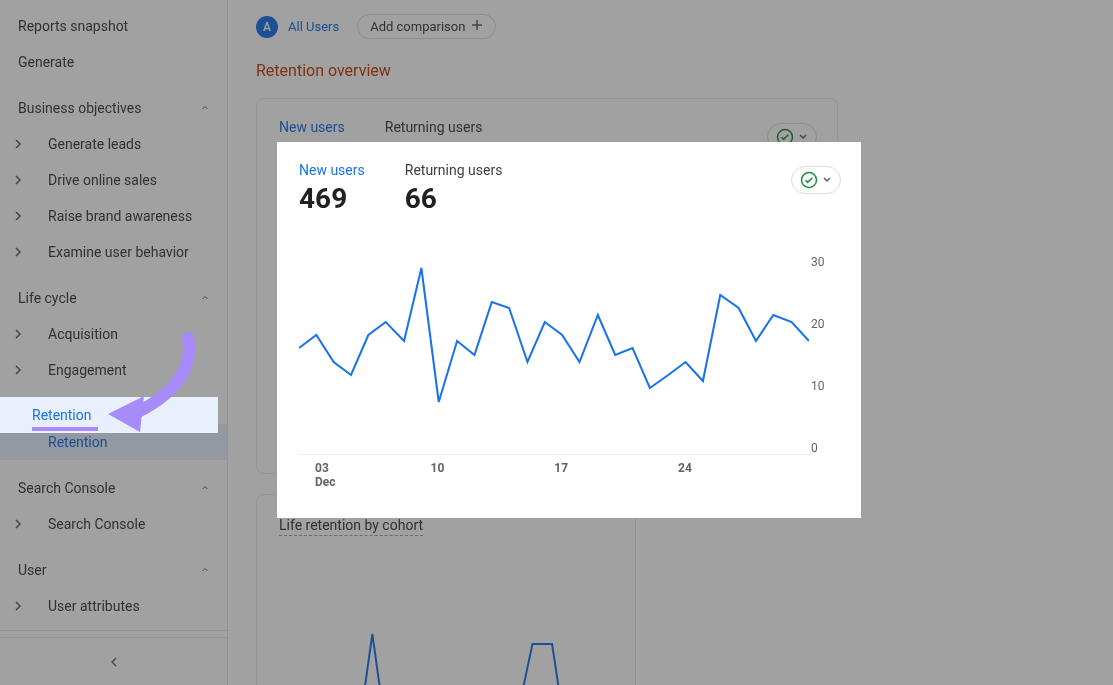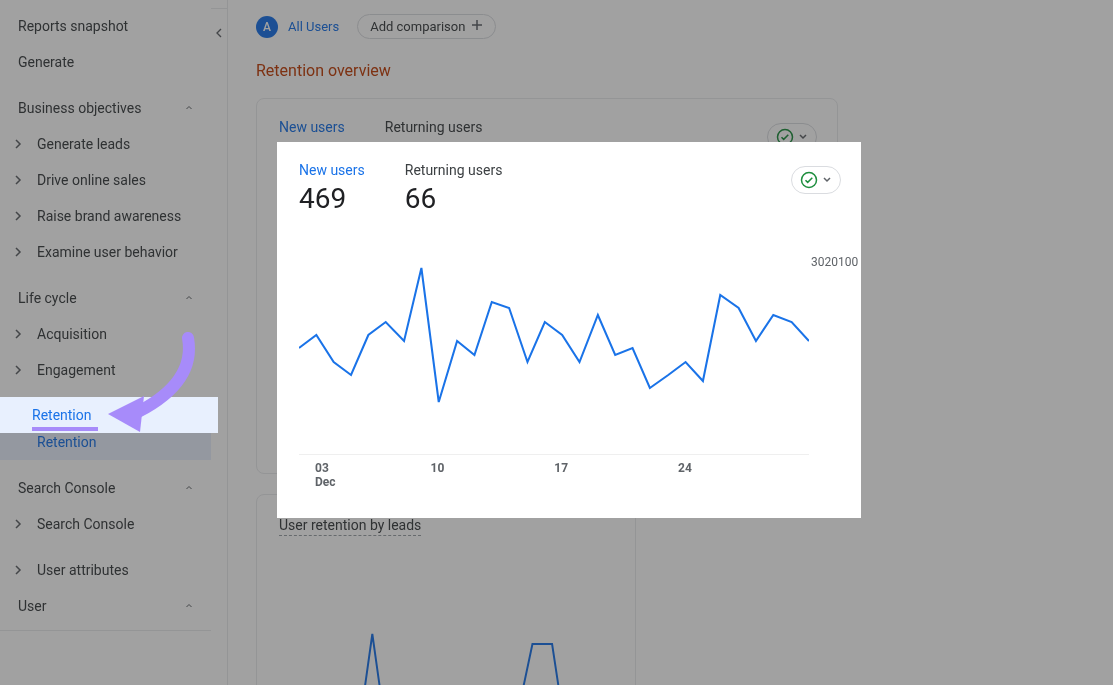--- a/index.html
+++ b/index.html
@@ -15,38 +15,38 @@
     display: flex;
     width: 100%;
     height: 100%;
   }
   .sidebar {
     width: 228px;
     background: #fff;
     border-right: 1px solid #e8eaed;
     padding-top: 8px;
     display: flex;
-    flex-direction: row;
+    flex-direction: column;
     position: relative;
   }
   .sidebar-inner {
     flex: 1;
     overflow-y: auto;
   }
   .nav-item {
     display: flex;
     align-items: center;
     height: 36px;
     padding: 0 16px 0 18px;
     font-size: 14px;
     color: #3c4043;
     cursor: pointer;
     position: relative;
   }
-  .nav-item.sub { padding-left: 37px; }
+  .nav-item.sub { padding-left: 48px; }
   .nav-item.sub .caret {
     position: absolute;
     left: 14px;
     top: 50%;
     transform: translateY(-50%);
   }
   .nav-item .chev {
     margin-left: auto;
   }
   .nav-section {
@@ -147,21 +147,21 @@
     gap: 40px;
   }
   .metric-label {
     font-size: 14px;
     color: #3c4043;
   }
   .metric-label.blue { color: #1a73e8; }
   .metric-value {
     font-size: 28px;
     color: #202124;
-    font-weight: 400;
+    font-weight: 700;
     margin-top: 4px;
   }
   .badge-check {
     position: absolute;
     right: 20px;
     top: 24px;
     border: 1px solid #dadce0;
     border-radius: 16px;
     padding: 4px 8px;
     display: flex;
@@ -181,21 +181,21 @@
     margin-top: 40px;
     margin-right: 30px;
   }
   .y-axis {
     position: absolute;
     right: -28px;
     top: 0;
     bottom: 0;
     width: 26px;
     display: flex;
-    flex-direction: row;
+    flex-direction: column;
     justify-content: space-between;
     font-size: 12px;
     color: #5f6368;
     text-align: left;
   }
   .x-axis {
     display: flex;
     margin-top: 6px;
     margin-right: 30px;
   }
@@ -366,36 +366,36 @@
             <span class="caret">
               <svg width="8" height="10" viewBox="0 0 8 10">
                 <path d="M2 1l4 4-4 4" stroke="#5f6368" stroke-width="1.5" fill="none"></path>
               </svg>
             </span>
             <span>Search Console</span>
           </div>
       </div>
 
       <div class="nav-section">
-        <div class="nav-item sub">
-            <span class="caret">
-              <svg width="8" height="10" viewBox="0 0 8 10">
-                <path d="M2 1l4 4-4 4" stroke="#5f6368" stroke-width="1.5" fill="none"></path>
-              </svg>
-            </span>
-            <span>User attributes</span>
-          </div>
         <div class="nav-item">
           <span>User</span>
           <span class="chev">
               <svg width="12" height="12" viewBox="0 0 24 24">
                 <path d="M7 14l5-5 5 5" stroke="#5f6368" stroke-width="2" fill="none"></path>
               </svg>
             </span>
         </div>
+        <div class="nav-item sub">
+            <span class="caret">
+              <svg width="8" height="10" viewBox="0 0 8 10">
+                <path d="M2 1l4 4-4 4" stroke="#5f6368" stroke-width="1.5" fill="none"></path>
+              </svg>
+            </span>
+            <span>User attributes</span>
+          </div>
       </div>
 
       <div class="library-item">
         
         
       </div>
     </div>
     <div class="collapse-footer">
       <svg width="16" height="16" viewBox="0 0 24 24">
           <path d="M15 6l-6 6 6 6" stroke="#5f6368" stroke-width="2" fill="none"></path>
@@ -455,21 +455,21 @@
         <div class="x-axis">
           <div class="x-tick" style="margin-left:16px;white-space:pre;">03
 Dec</div>
           <div class="x-tick" style="margin-left:95px">10</div>
           <div class="x-tick" style="margin-left:110px">17</div>
           <div class="x-tick" style="margin-left:110px">24</div>
         </div>
       </div>
 
       <div class="card card-cohort">
-        <span class="card-title">User retention by leads</span>
+        <span class="card-title">Life retention by cohort</span>
         <div class="cohort-chart">
           <svg viewBox="0 0 340 180" width="100%" height="100%" preserveAspectRatio="none">
             <line x1="0" y1="160" x2="340" y2="160" stroke="#673ab7" stroke-width="2"></line>
             <polyline fill="none" stroke="#1a73e8" stroke-width="2" points="0,160 60,160 75,160 95,20 115,160 230,160 258,30 278,30 298,160 340,160"></polyline>
           </svg>
         </div>
         
       </div>
 
     </div>

